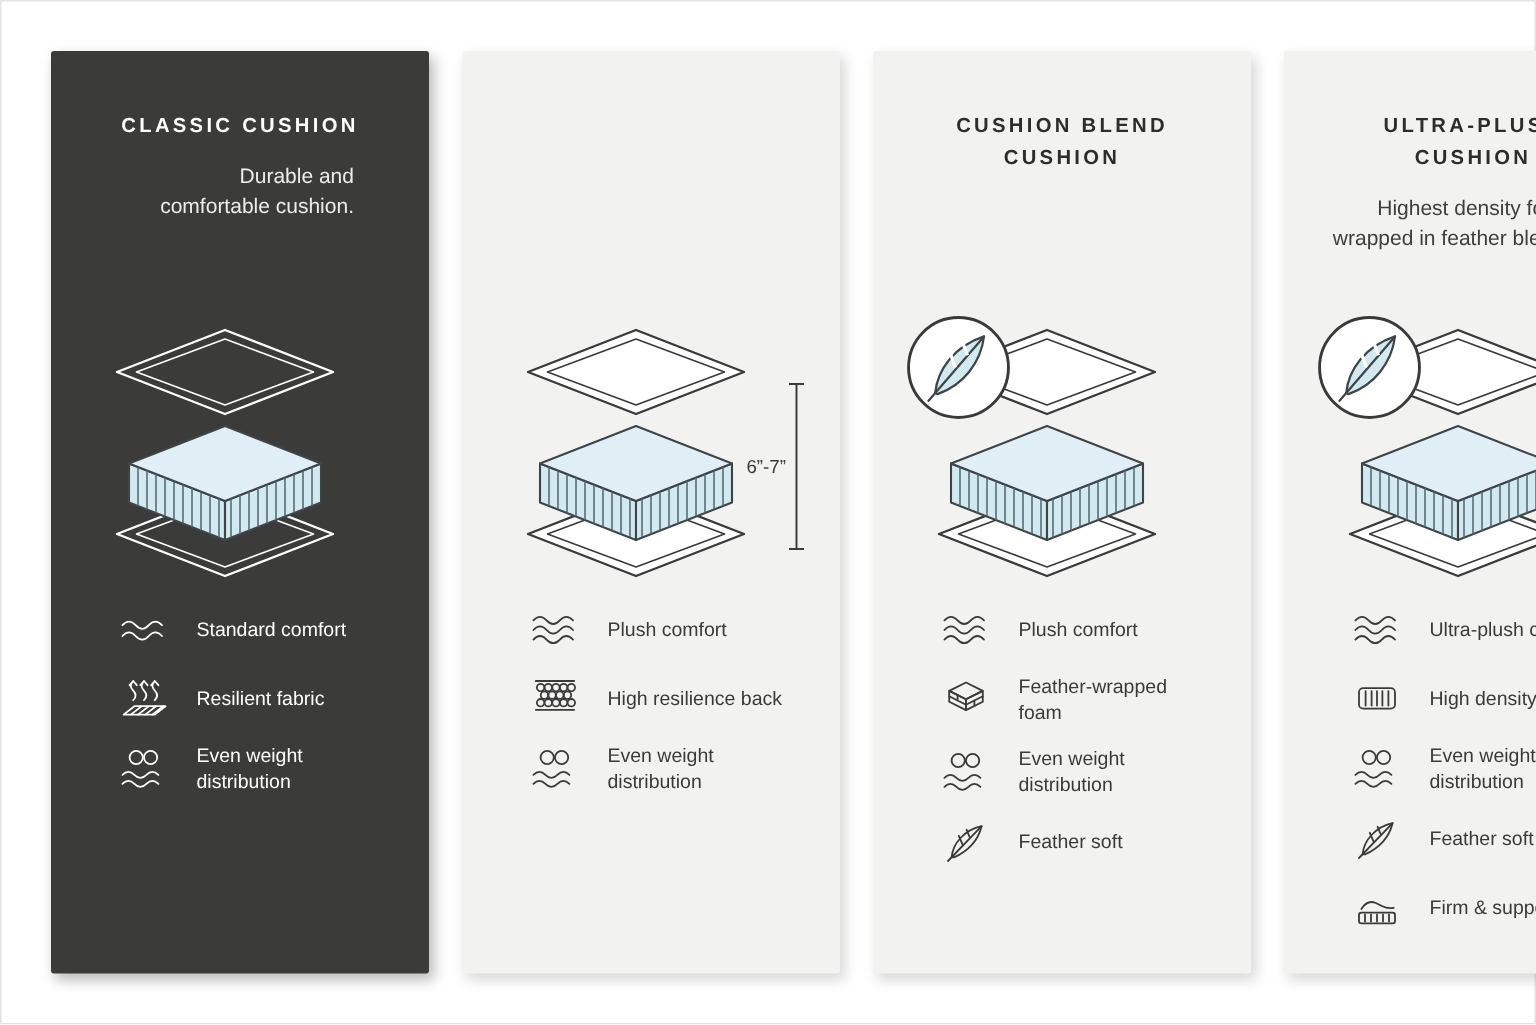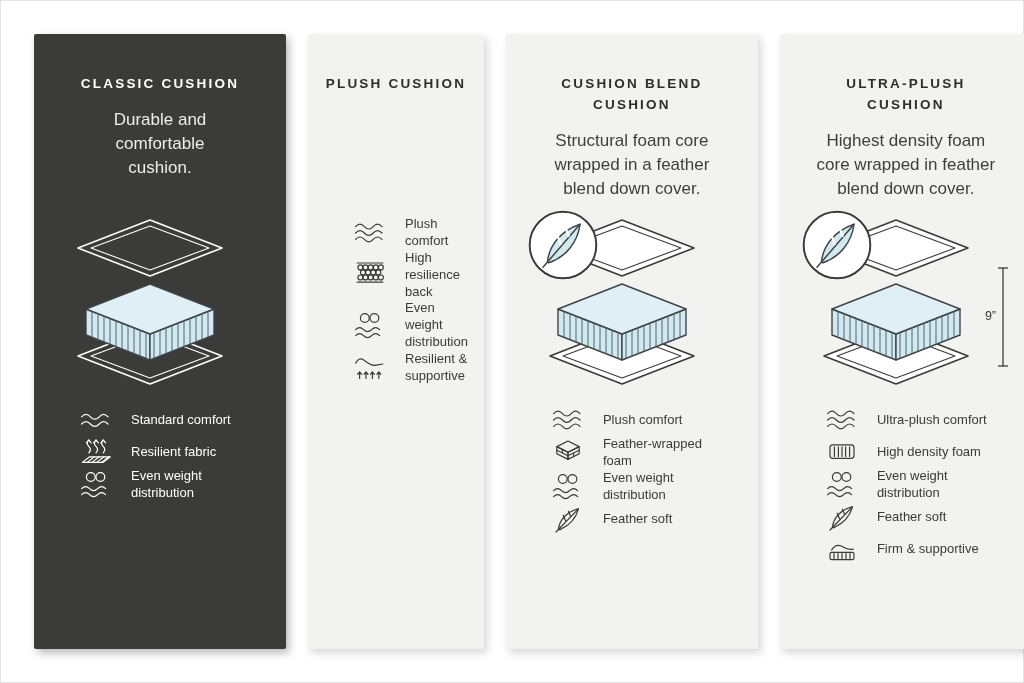--- a/index.html
+++ b/index.html
@@ -28,21 +28,21 @@
   }
 
   .col-header { height:134px; text-align:center; }
   .title {
     font-size:13.5px; font-weight:bold; letter-spacing:2.2px;
     line-height:1.55; max-width:180px; margin:0 auto;
   }
   .light .title { color:#2d2d2d; }
   .dark  .title { color:#ffffff; }
   .desc {
-    margin:13px auto 0; font-size:17px; line-height:1.42; max-width:196px;
+    margin:13px auto 0; font-size:14px; line-height:1.42; max-width:196px;text-align:right;
   }
   .light .desc { color:#3e3e3e; }
   .dark  .desc { color:#ededeb; max-width:152px; }
 
   .illus { height:188px; }
   .illus svg { display:block; }
 
   
   .panel { fill:var(--panel-fill,#fff); stroke:currentColor; stroke-width:1.6; stroke-linejoin:round; }
   .panel-inner { fill:none; stroke:currentColor; stroke-width:1.1; stroke-linejoin:round; }
@@ -54,21 +54,21 @@
   .badge-feather { fill:#d3e9f0; stroke:#3f4448; stroke-width:2; stroke-linejoin:round; }
   .badge-stem { fill:none; stroke:#3f4448; stroke-width:2; stroke-linecap:round; }
   .badge-cut { fill:none; stroke:var(--panel-fill,#fff); stroke-width:3; }
 
   .measure line { stroke:currentColor; stroke-width:1.3; }
   .measure text { font-size:12.5px; fill:currentColor; font-family:"Liberation Sans","DejaVu Sans",sans-serif; }
 
   .features {
     list-style:none; width:100%;
     margin-top:8px; padding-left:26px;
-    display:flex; flex-direction:column; justify-content:center;
+    display:flex; flex-direction:column; gap:14px;justify-content:center;
   }
   .feature { display:flex; align-items:center; gap:15px; }
   .ficon {
     width:40px; height:32px; flex:0 0 40px;
     fill:none; stroke:currentColor; stroke-width:1.5;
     stroke-linecap:round; stroke-linejoin:round;
   }
   .flabel { font-size:13px; line-height:1.3; max-width:130px; }
 </style>
 </head>
@@ -198,54 +198,57 @@
         <svg class="ficon" viewBox="0 0 48 40">
             <use href="#icon-weight"></use>
           </svg>
         <span class="flabel">Even weight distribution</span>
       </li>
     </ul>
   </section>
 
   <section class="column light">
     <header class="col-header">
-      <h2 class="title">PLUSH CUSHION</h2>
     </header>
+    <div class="illus">
+      <svg viewBox="0 0 220 188" width="220" height="188">
+        <use href="#cushion-stack" x="0" y="4" width="200" height="178"></use>
+        <g class="measure">
+          <line x1="207" y1="48" x2="207" y2="158"></line>
+          <line x1="202" y1="48" x2="212" y2="48"></line>
+          <line x1="202" y1="158" x2="212" y2="158"></line>
+          <text x="200" y="107" text-anchor="end">6”-7”</text>
+        </g>
+      </svg>
+    </div>
     <ul class="features">
       <li class="feature">
         <svg class="ficon" viewBox="0 0 48 40">
             <use href="#icon-waves"></use>
           </svg>
         <span class="flabel">Plush comfort</span>
       </li>
       <li class="feature">
         <svg class="ficon" viewBox="0 0 48 40">
             <use href="#icon-foam-cells"></use>
           </svg>
         <span class="flabel">High resilience back</span>
       </li>
       <li class="feature">
         <svg class="ficon" viewBox="0 0 48 40">
             <use href="#icon-weight"></use>
           </svg>
         <span class="flabel">Even weight distribution</span>
-      </li>
-      <li class="feature">
-        <svg class="ficon" viewBox="0 0 48 40">
-            <use href="#icon-spring"></use>
-          </svg>
-        <span class="flabel">Resilient &amp; supportive</span>
       </li>
     </ul>
   </section>
 
   <section class="column light">
     <header class="col-header">
       <h2 class="title">CUSHION BLEND CUSHION</h2>
-      <p class="desc">Structural foam core wrapped in a feather blend down cover.</p>
     </header>
     <div class="illus">
       <svg viewBox="0 0 220 188" width="220" height="188">
         <use href="#cushion-stack" x="0" y="4" width="200" height="178"></use>
         <use href="#feather-badge" x="4" y="0" width="74" height="74"></use>
       </svg>
     </div>
     <ul class="features">
       <li class="feature">
         <svg class="ficon" viewBox="0 0 48 40">

